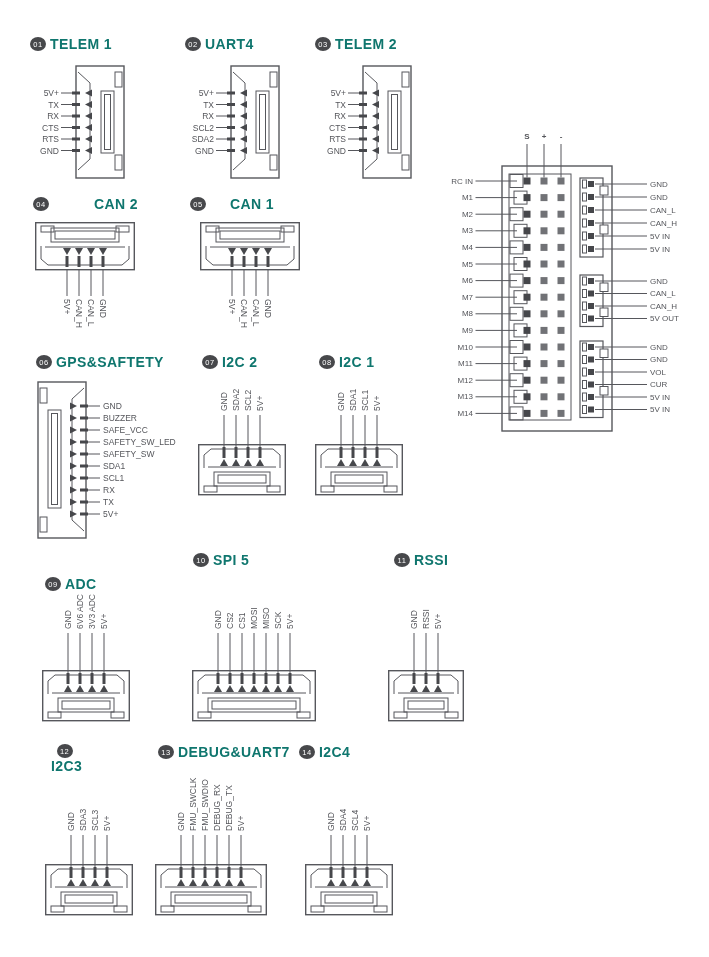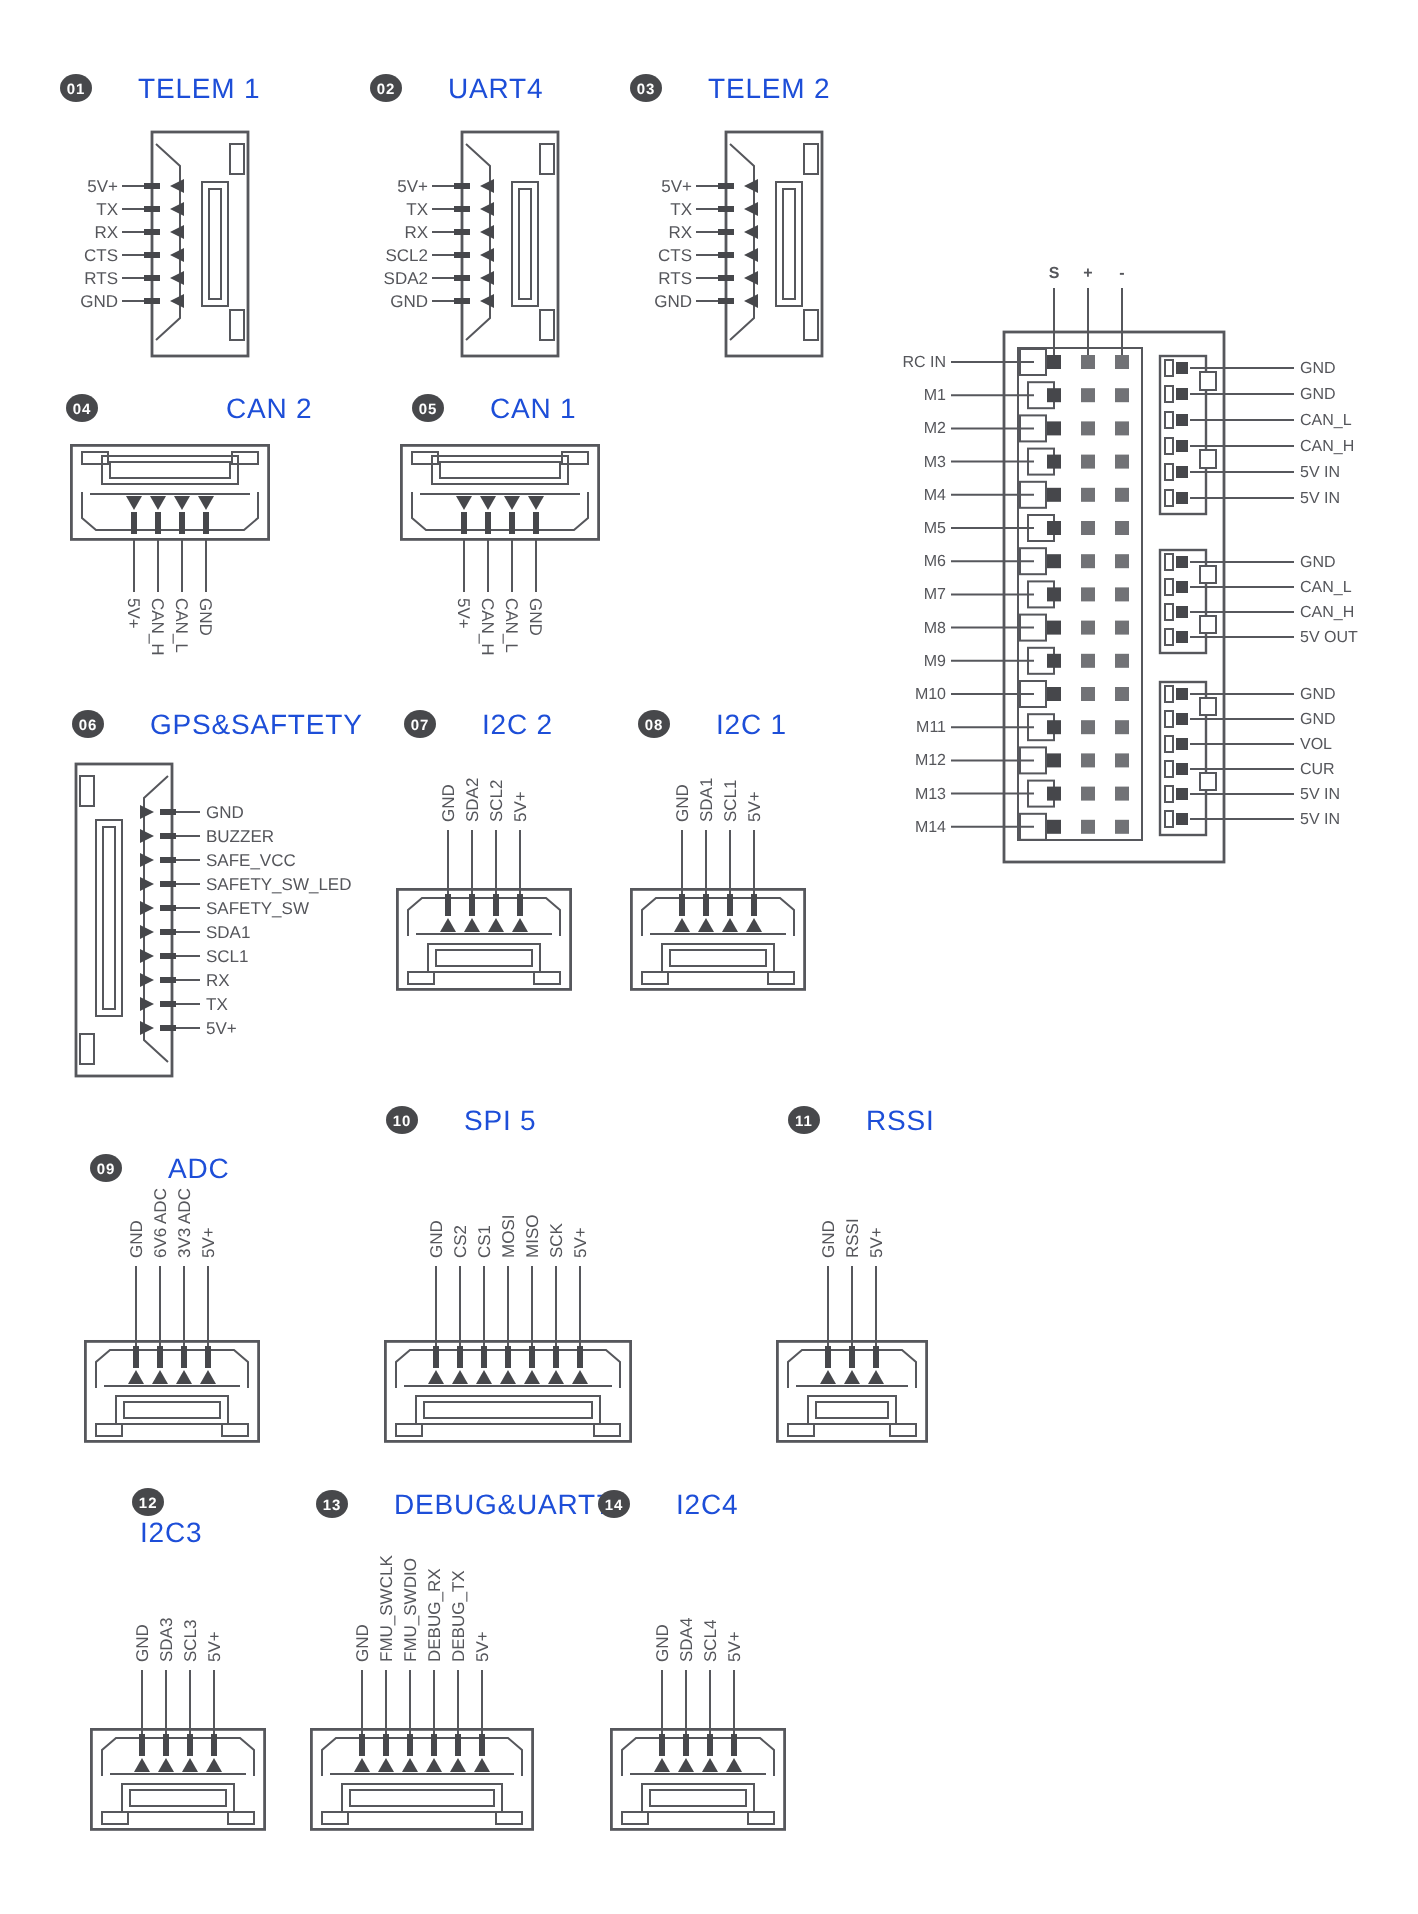--- a/index.html
+++ b/index.html
@@ -1,22 +1,22 @@
 <!DOCTYPE html>
 <html><head>
 <meta charset="utf-8">
 <style>
   html,body{margin:0;padding:0;background:#ffffff;}
   .page{position:relative;width:709px;height:957px;background:#ffffff;overflow:hidden;
         font-family:"Liberation Sans",sans-serif;}
   .hdr{position:absolute;display:flex;align-items:center;white-space:nowrap;}
   .badge{display:inline-flex;align-items:center;justify-content:center;
          width:16px;height:14px;border-radius:50%;background:#47484b;color:#ffffff;
-         font-size:7.5px;font-weight:bold;letter-spacing:.5px;}
-  .ttl{margin-left:23px;font-size:14px;font-weight:400;color:#1d4ed8;letter-spacing:.4px;}
+         font-size:7.5px;font-weight:normal;letter-spacing:.5px;}
+  .ttl{margin-left:4px;font-size:14px;font-weight:700;color:#0f766e;letter-spacing:.4px;}
   svg.draw{position:absolute;overflow:visible;}
   svg.draw text{font-family:"Liberation Sans",sans-serif;fill:#55565b;font-size:8.5px;}
   svg.draw text.colhdr{font-size:8px;font-weight:bold;}
   svg.draw text.brd{font-size:8px;}
 </style>
 </head>
 <body>
 
 <div class="page">
   <div id="connectors">
@@ -150,21 +150,21 @@
         <text x="0" y="0" text-anchor="start" dominant-baseline="central" transform="translate(44,77) rotate(90)">CAN_H</text>
         <polygon points="52,26 60,26 56,33" fill="#46474b" stroke="none"></polygon>
         <rect x="54.5" y="34" width="3" height="11" fill="#46474b"></rect>
         <line x1="56" y1="48" x2="56" y2="74" stroke="#56575c" stroke-width="1"></line>
         <text x="0" y="0" text-anchor="start" dominant-baseline="central" transform="translate(56,77) rotate(90)">CAN_L</text>
         <polygon points="64,26 72,26 68,33" fill="#46474b" stroke="none"></polygon>
         <rect x="66.5" y="34" width="3" height="11" fill="#46474b"></rect>
         <line x1="68" y1="48" x2="68" y2="74" stroke="#56575c" stroke-width="1"></line>
         <text x="0" y="0" text-anchor="start" dominant-baseline="central" transform="translate(68,77) rotate(90)">GND</text>
       </svg>
-      <div class="hdr" style="left: 206px; top: 196px;">
+      <div class="hdr" style="left: 190px; top: 196px; gap: 20px;">
         <span class="badge">05</span>
         <span class="ttl">CAN 1</span>
       </div>
       <svg class="draw" width="100" height="125" style="left: 200px; top: 222px;">
         <rect x="0.7" y="0.7" width="98.6" height="47" fill="none" stroke="#56575c" stroke-width="1.4"></rect>
         <rect x="6" y="4" width="13" height="6" fill="none" stroke="#56575c" stroke-width="1"></rect>
         <rect x="81" y="4" width="13" height="6" fill="none" stroke="#56575c" stroke-width="1"></rect>
         <rect x="16" y="6" width="68" height="14" fill="none" stroke="#56575c" stroke-width="1"></rect>
         <rect x="20" y="9" width="60" height="8" fill="none" stroke="#56575c" stroke-width="1"></rect>
         <path d="M 6 24 L 6 37 L 13 43 L 87 43 L 94 37 L 94 24" fill="none" stroke="#56575c" stroke-width="1"></path>

